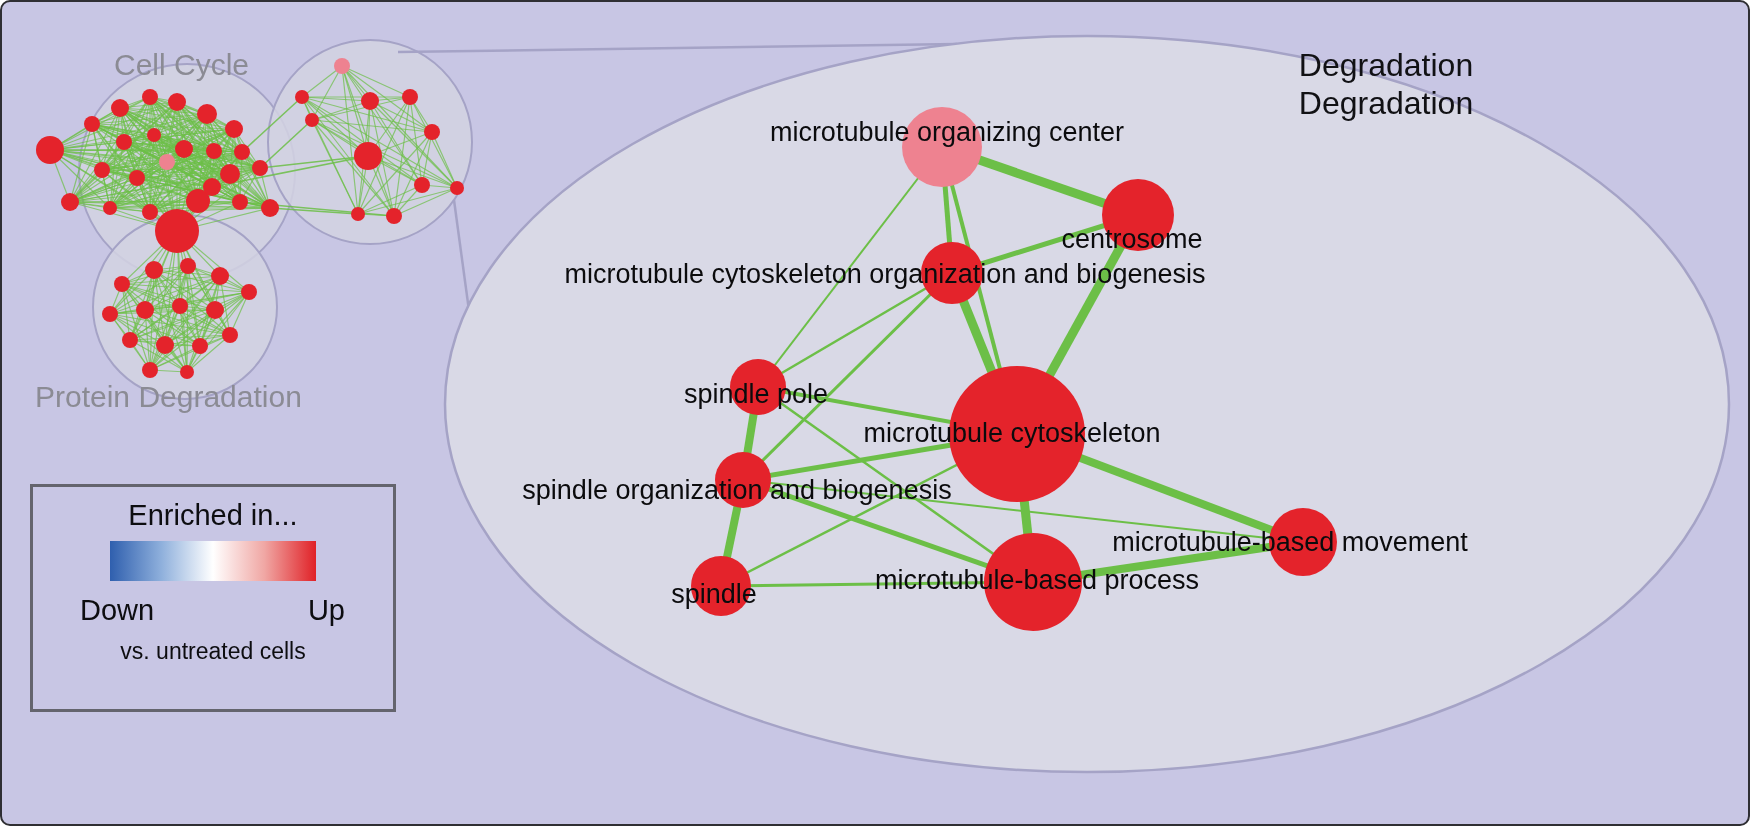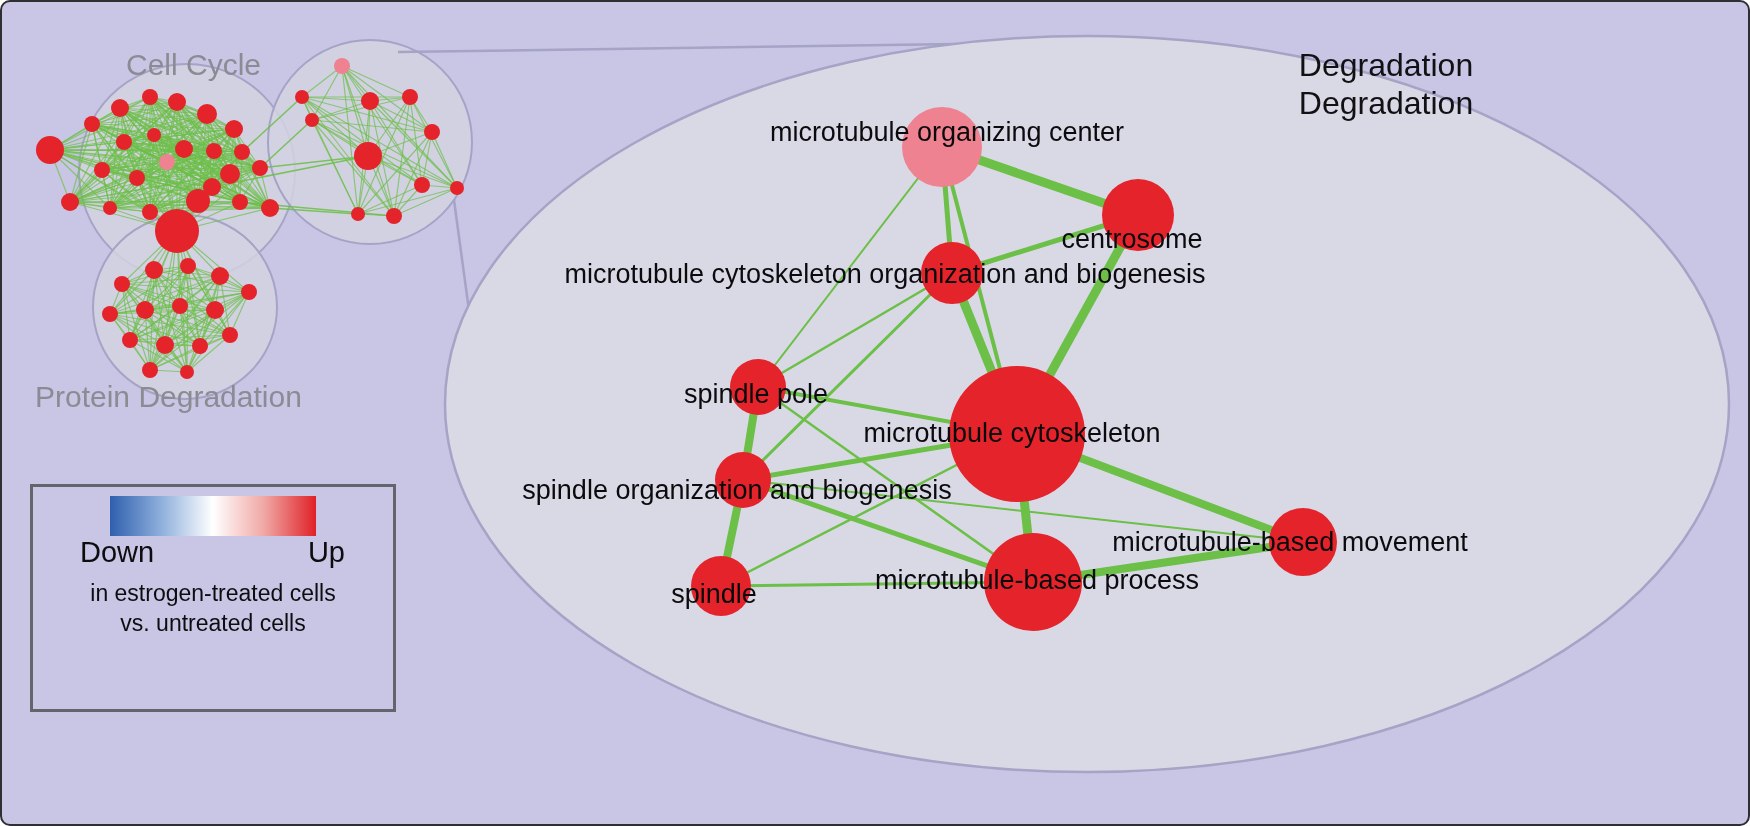--- a/index.html
+++ b/index.html
@@ -11,21 +11,21 @@
     border: 2px solid #2f2f33;
     border-radius: 10px;
     box-sizing: border-box;
     overflow: hidden;
     font-family: "Liberation Sans", sans-serif;
   }
   #net { position: absolute; left: 0; top: 0; }
   svg text { font-family: "Liberation Sans", sans-serif; }
   .lbl { position: absolute; }
   .cell-cycle {
-    left: 124px; top: 46px;
+    left: 112px; top: 46px;
     font-size: 30px; color: #8b8b94; font-weight: 500; text-align: right;
   }
   .ubiq {
     left: 33px; top: 377px;
     font-size: 30px; color: #8b8b94; line-height: 36px; font-weight: 500;
   }
   .micro {
     left: 1278px; top: 44px; width: 212px;
     text-align: center;
     font-size: 32px; color: #111114; line-height: 38px;
@@ -44,21 +44,21 @@
     font-size: 29px; color: #0d0d10;
   }
   .legend-gradient {
     width: 206px; height: 40px;
     margin: 9px auto 0 auto;
   }
   .legend-row {
     display: flex;
     justify-content: space-between;
     padding: 0 48px 0 47px;
-    margin-top: 0;
+    margin-top: 13px;
     font-size: 29px; color: #0d0d10;
   }
   .legend-caption {
     margin-top: 9px;
     text-align: center;
     font-size: 23px; color: #0d0d10; line-height: 30px;
   }
 </style>
 </head>
 <body>
@@ -651,24 +651,24 @@
   <div class="lbl ubiq">
     <div>Protein Degradation</div>
   </div>
 
   <div class="lbl micro">
     <div>Degradation</div>
     <div>Degradation</div>
   </div>
 
   <div class="legend">
+    <div class="legend-title">Enriched in...</div>
     <div class="legend-gradient" id="legend-gradient" style="background: linear-gradient(to right, rgb(47, 95, 174), rgb(143, 176, 220), rgb(255, 255, 255), rgb(240, 167, 164), rgb(224, 33, 39));"></div>
     <div class="legend-row">
       <span>Down</span>
       <span>Up</span>
     </div>
     <div class="legend-caption">
-      <div>in estrogen-treated cells</div>
       <div>vs. untreated cells</div>
     </div>
   </div>
 
 </div>
 
 </body></html>

